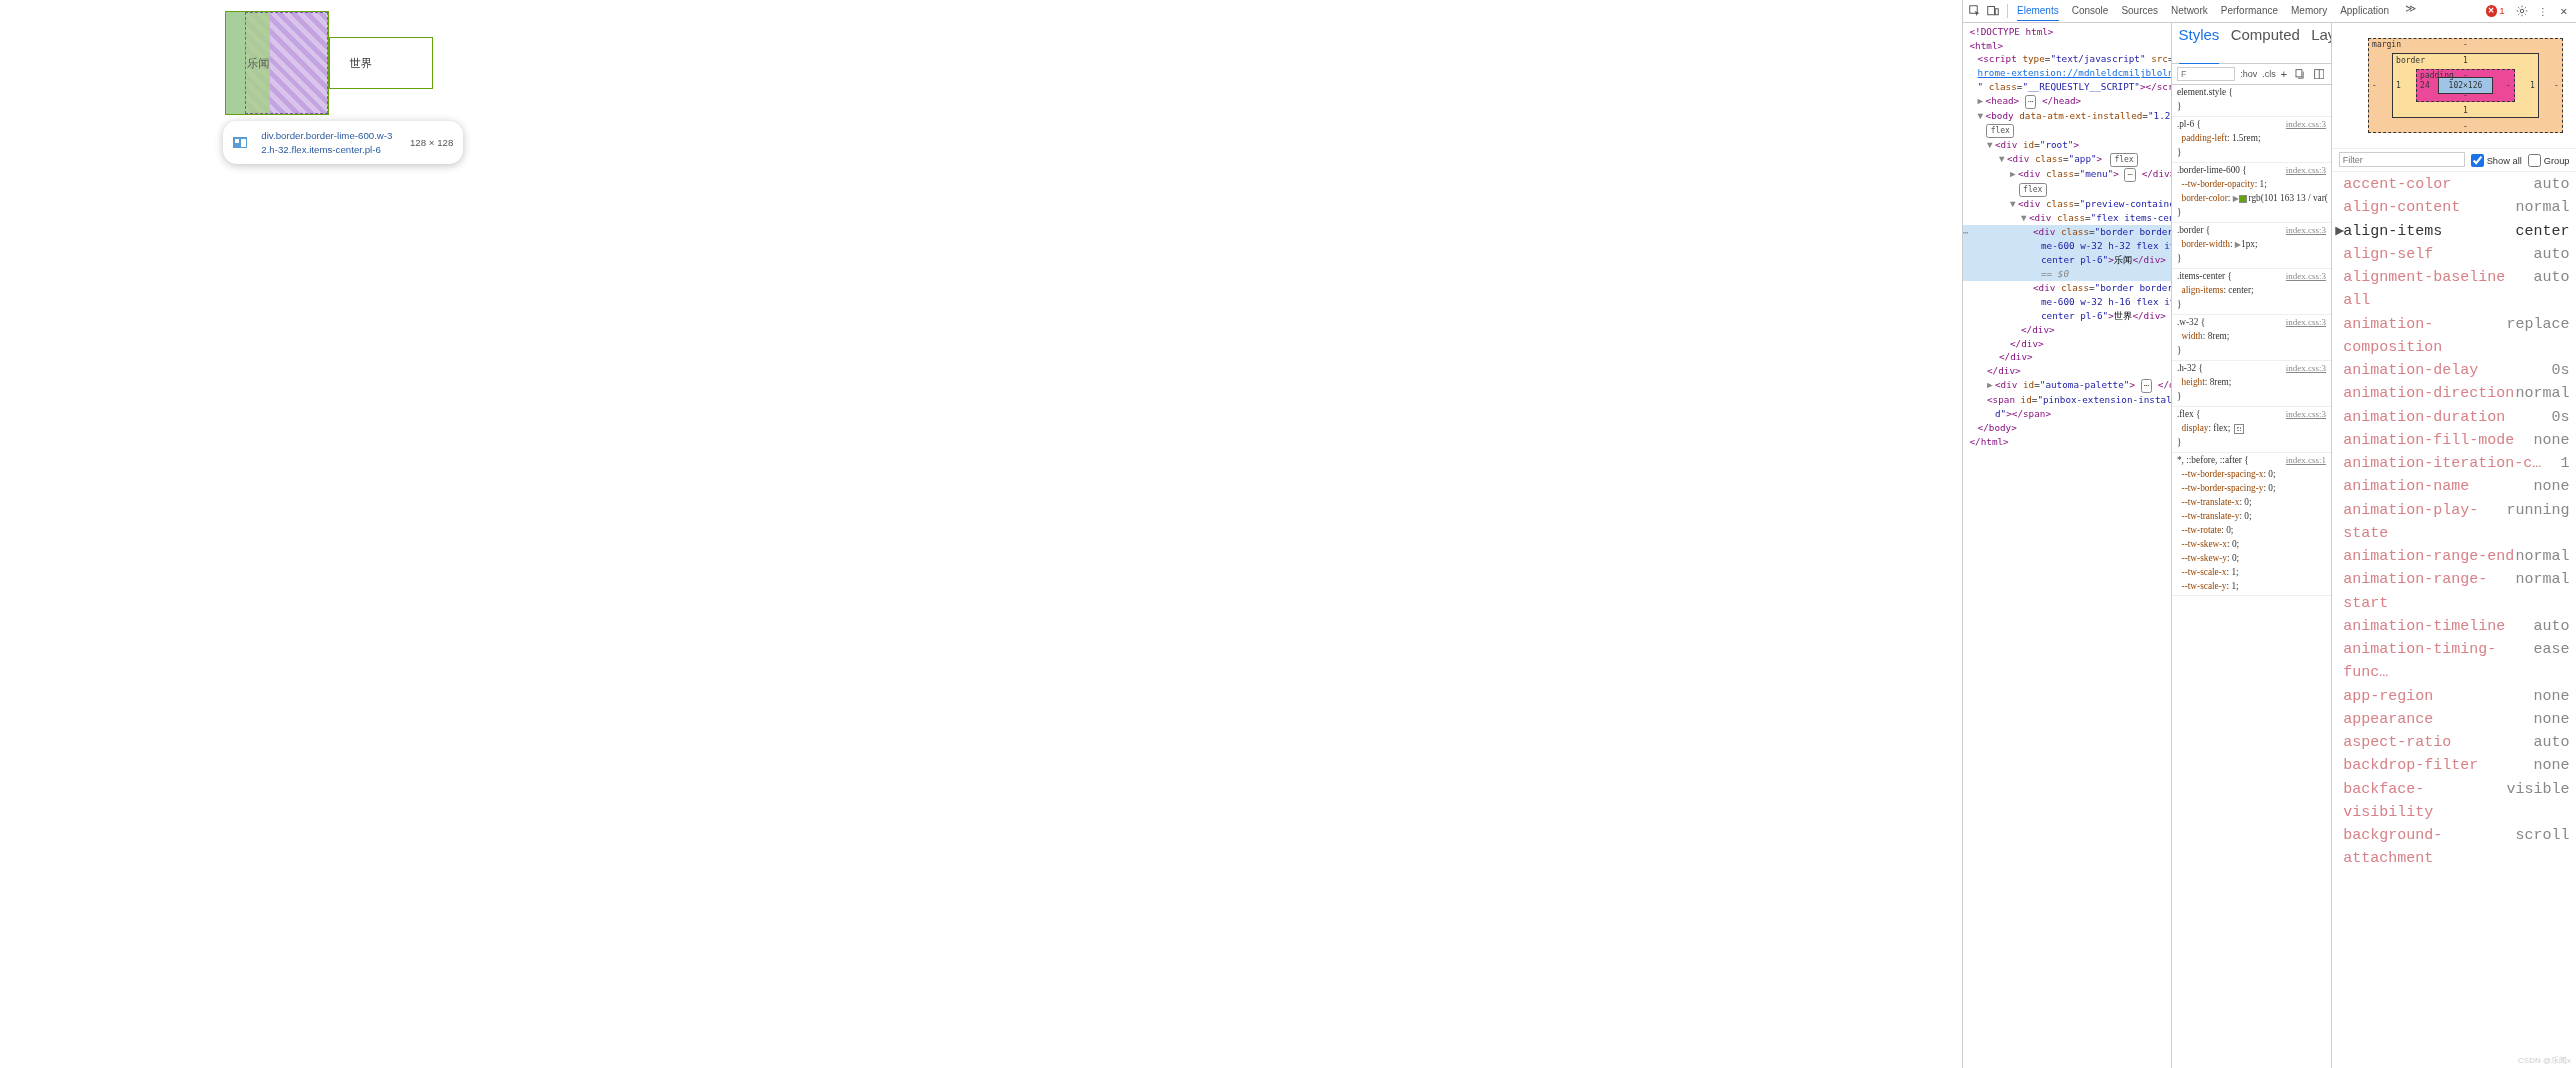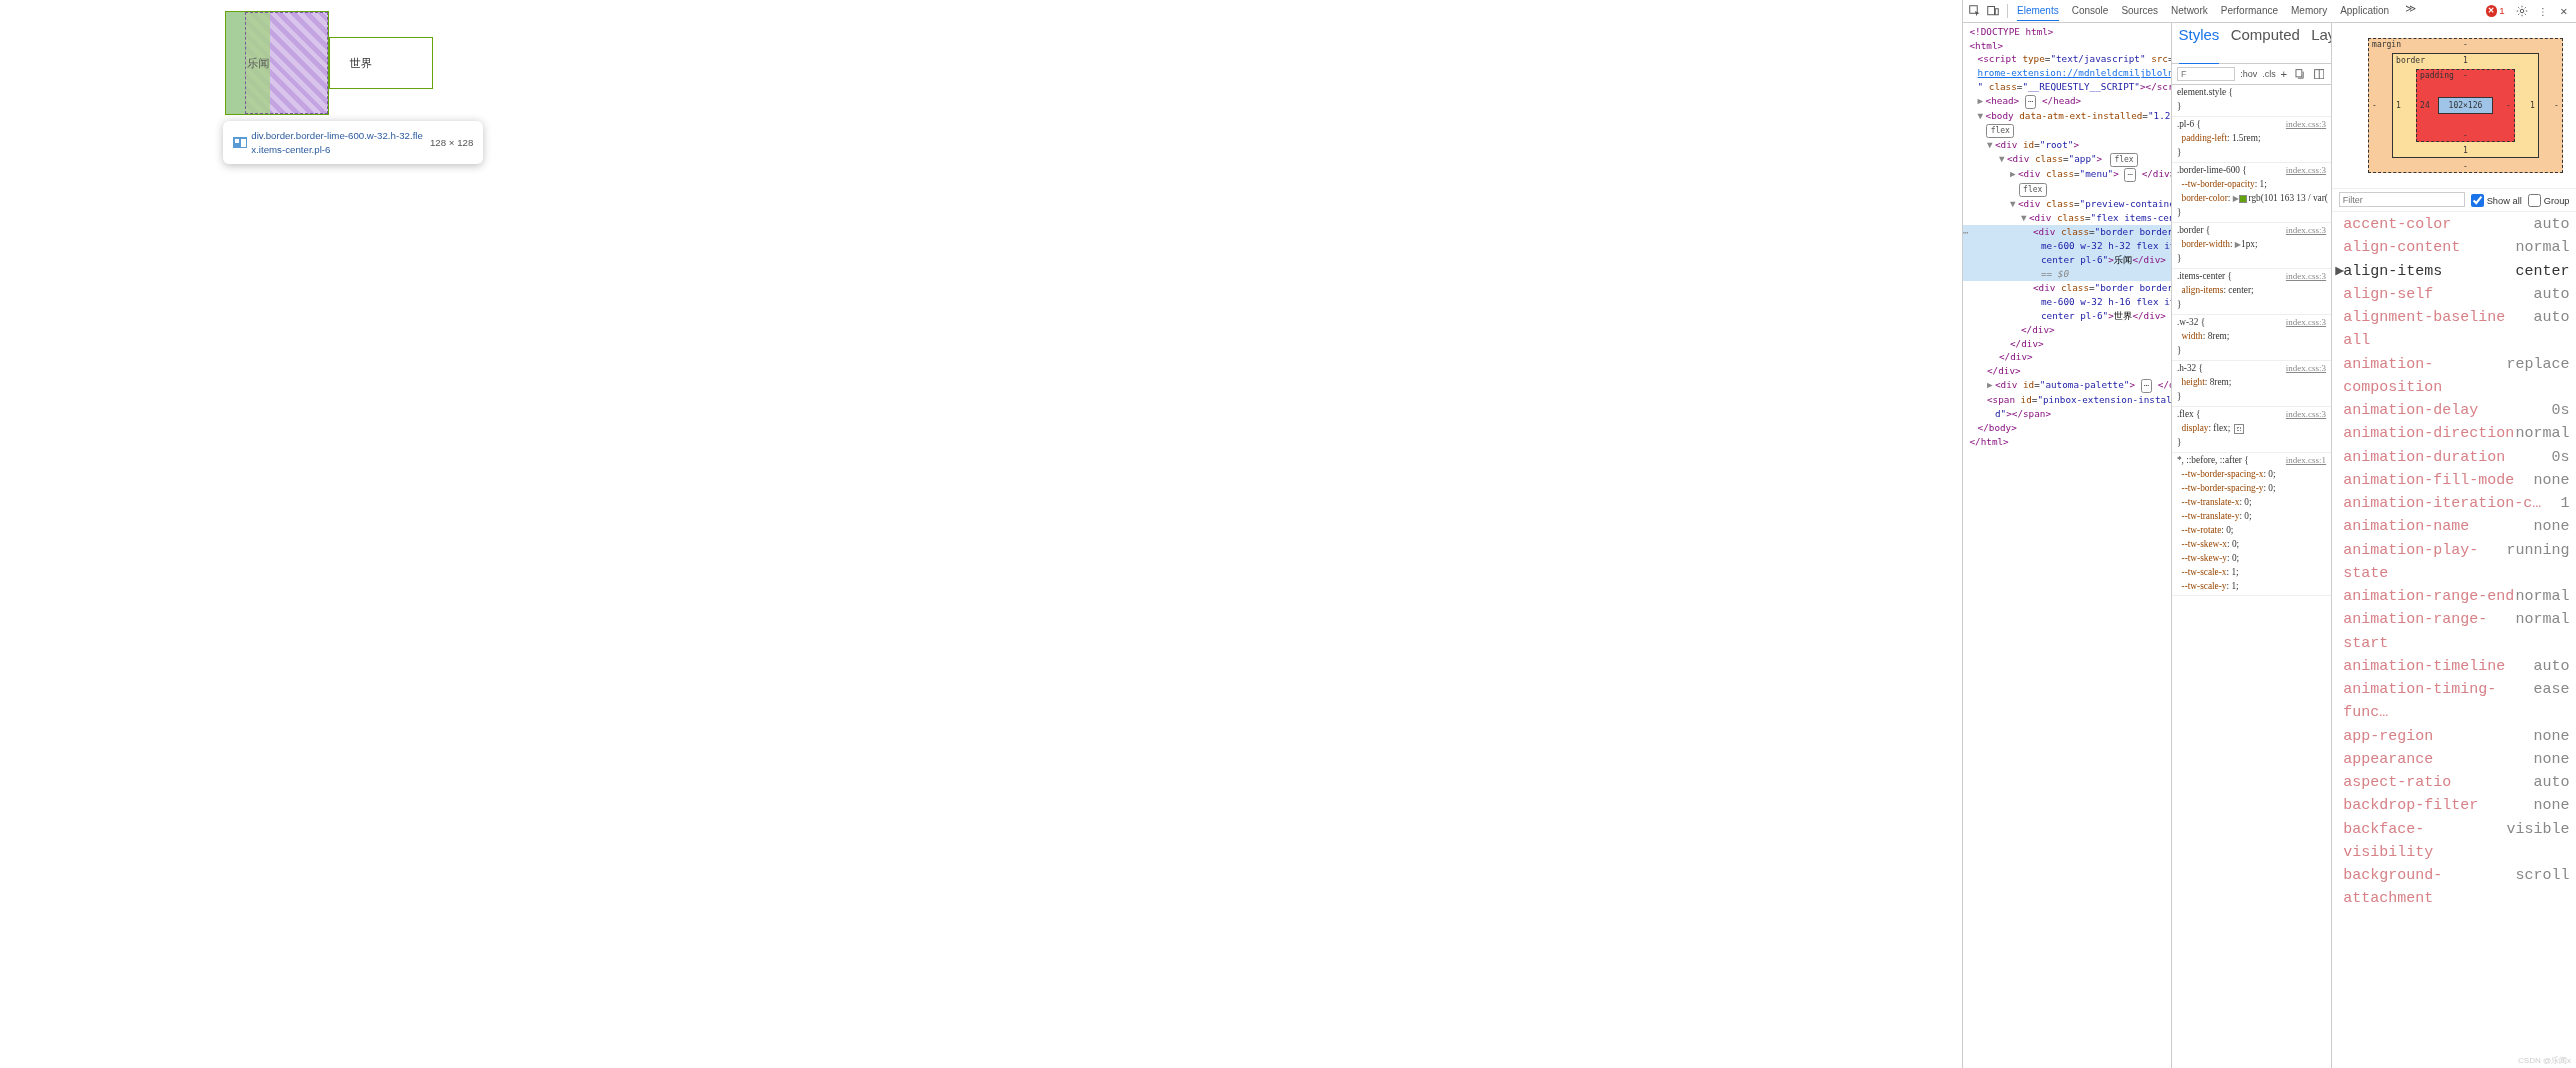--- a/index.html
+++ b/index.html
@@ -6,21 +6,21 @@
 body{font-family:-apple-system,BlinkMacSystemFont,"Segoe UI",Arial,sans-serif;font-size:9.7px;background:#fff;color:#333;overflow:hidden}
 .main{display:flex;width:100vw;height:100vh}
 .page-area{flex:1;position:relative;background:#fff}
 .preview{position:absolute;left:225px;top:11.3px;display:flex;align-items:flex-start}
 .box1{width:104px;height:104px;border:0.8px solid #65a30d;display:flex;align-items:center;padding-left:19.4px;position:relative;background:repeating-linear-gradient(45deg,rgba(146,88,200,.55),rgba(146,88,200,.55) 4.9px,rgba(146,88,200,.35) 4.9px,rgba(146,88,200,.35) 9.7px)}
 .box1::before{content:"";position:absolute;left:0;top:0;width:19.4px;height:100%;background:#98c9eb}
 .box1::after{content:"";position:absolute;left:19.4px;top:0;right:0;bottom:0;border:0.8px dashed #7a5a9e;pointer-events:none}
 .margin-overlay{position:absolute;left:0;top:0;width:44px;height:100%;background:#a8d08d;opacity:.85}
 .box1 .txt{position:relative;z-index:2;color:#5a5a5a;font-size:11.3px;left:1.6px}
 .box2{width:104px;height:52px;border:0.8px solid #65a30d;display:flex;align-items:center;padding-left:19.4px;margin-top:26px;font-size:11.3px}
-.tooltip{position:absolute;left:223px;top:121px;width:260px;background:#fff;border-radius:6px;box-shadow:0 1.6px 8px rgba(0,0,0,.25);padding:8px 9.7px;display:flex;align-items:center;gap:4px}
+.tooltip{position:absolute;left:223px;top:121px;width:240px;background:#fff;border-radius:14px;box-shadow:0 1.6px 8px rgba(0,0,0,.25);padding:8px 9.7px;display:flex;align-items:center;gap:14px}
 .tooltip-icon{width:14.6px;height:11.3px;background:#5a9bd4;position:relative;flex-shrink:0}
 .tooltip-icon::before{content:"";position:absolute;left:2.4px;top:2.4px;width:4px;height:4px;background:#fff}
 .tooltip-icon::after{content:"";position:absolute;right:1.6px;top:1.6px;width:4.9px;height:8px;background:#fff}
 .tooltip-text{flex:1;color:#2b5aa0;font-size:9.7px;line-height:1.4;word-break:break-all}
 .tooltip-dim{color:#555;font-size:9.7px;white-space:nowrap}
 .devtools{width:614px;border-left:0.8px solid #ccc;display:flex;flex-direction:column;background:#fff;font-size:9.7px}
 .dt-toolbar{display:flex;align-items:center;height:23px;border-bottom:0.8px solid #ccc;padding:0 4.9px;gap:3.2px}
 .dt-icon{width:14.6px;height:14.6px;display:flex;align-items:center;justify-content:center;color:#555;cursor:pointer}
 .dt-divider{width:0.8px;height:14.6px;background:#ccc;margin:0 3.2px}
 .dt-tabs{display:flex;gap:13px;flex:1;padding-left:3.2px}
@@ -69,21 +69,21 @@
 .prop{color:#994500}
 .propv{color:#333}
 .tri-inline{display:inline-block;color:#888;font-size:8px}
 .clr-sw{display:inline-block;width:8px;height:8px;border:0.8px solid #888;vertical-align:middle;margin-right:1.6px;background:#65a30d}
 .flex-grid-icon{display:inline-block;width:9.7px;height:9.7px;border:0.8px solid #888;vertical-align:middle;margin-left:1.6px;position:relative}
 .flex-grid-icon::before{content:"";position:absolute;left:1.6px;top:1.6px;right:1.6px;bottom:1.6px;border:0.8px dotted #888}
 .computed-panel{width:244px;display:flex;flex-direction:column;overflow:hidden}
 .box-model-wrap{padding:14.6px 13px;display:flex;justify-content:flex-end;border-bottom:0.8px solid #eee}
 .bm-margin{background:#f9cc9d;border:0.8px dashed #333;padding:14.6px 23px;position:relative;font-family:Menlo,monospace;font-size:8px}
 .bm-border{background:#fddf9d;border:0.8px solid #333;padding:14.6px 23px;position:relative}
-.bm-padding{background:#ef4444;border:0.8px dashed #333;padding:27px 21px;position:relative}
+.bm-padding{background:#ec4899;border:0.8px dashed #333;padding:7px 21px;position:relative}
 .bm-content{background:#9fc4e7;border:0.8px solid #333;padding:3.2px 9.7px;white-space:nowrap}
 .bm-label{position:absolute;left:3.2px;top:1.6px;font-size:8px}
 .bm-num{position:absolute;font-size:8px}
 .bm-t{top:1.6px;left:50%;transform:translateX(-50%)}
 .bm-b{bottom:1.6px;left:50%;transform:translateX(-50%)}
 .bm-l{left:3.2px;top:50%;transform:translateY(-50%)}
 .bm-r{right:3.2px;top:50%;transform:translateY(-50%)}
 .computed-filter{display:flex;align-items:flex-end;gap:6.5px;padding:3.2px 6.5px;border-bottom:0.8px solid #eee}
 .computed-filter input{flex:1;border:0.8px solid #ccc;padding:1.6px 3.2px;font-size:9px}
 .chk{display:flex;align-items:center;gap:2.4px;font-size:9.3px}

